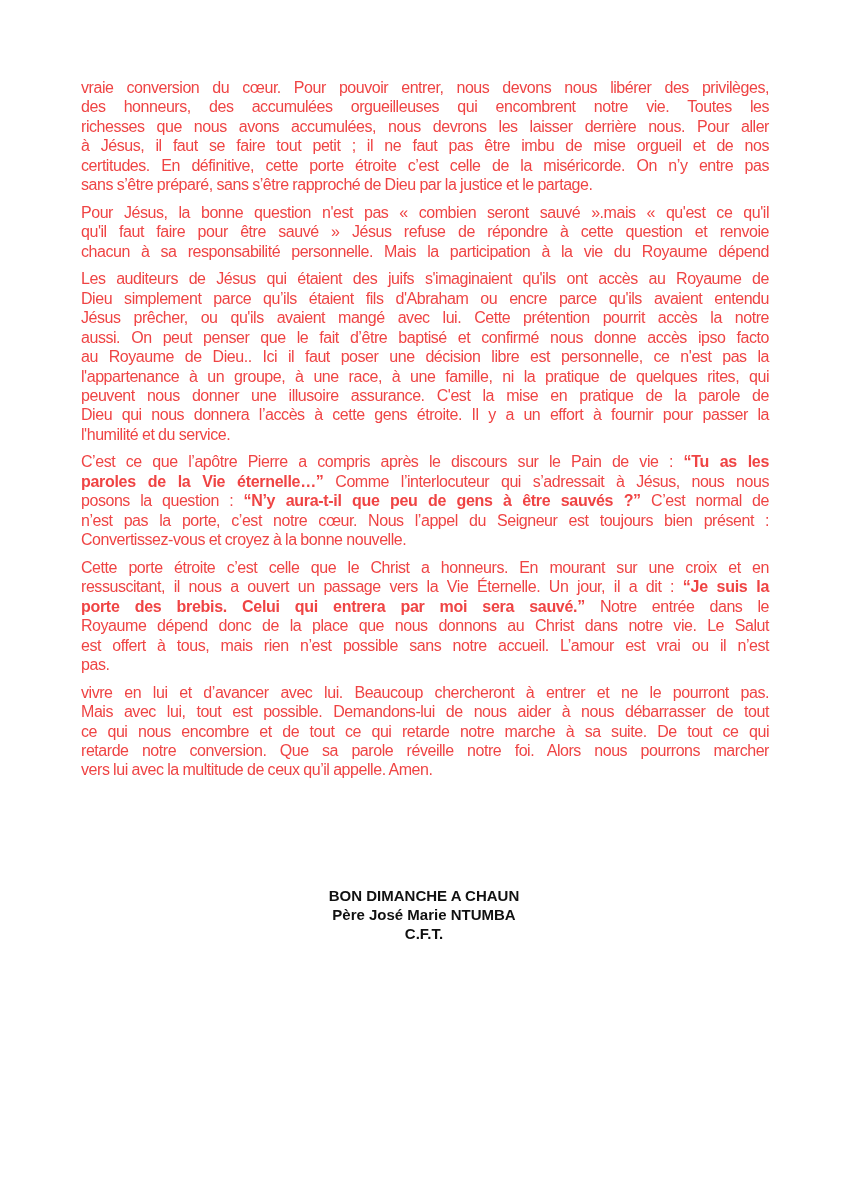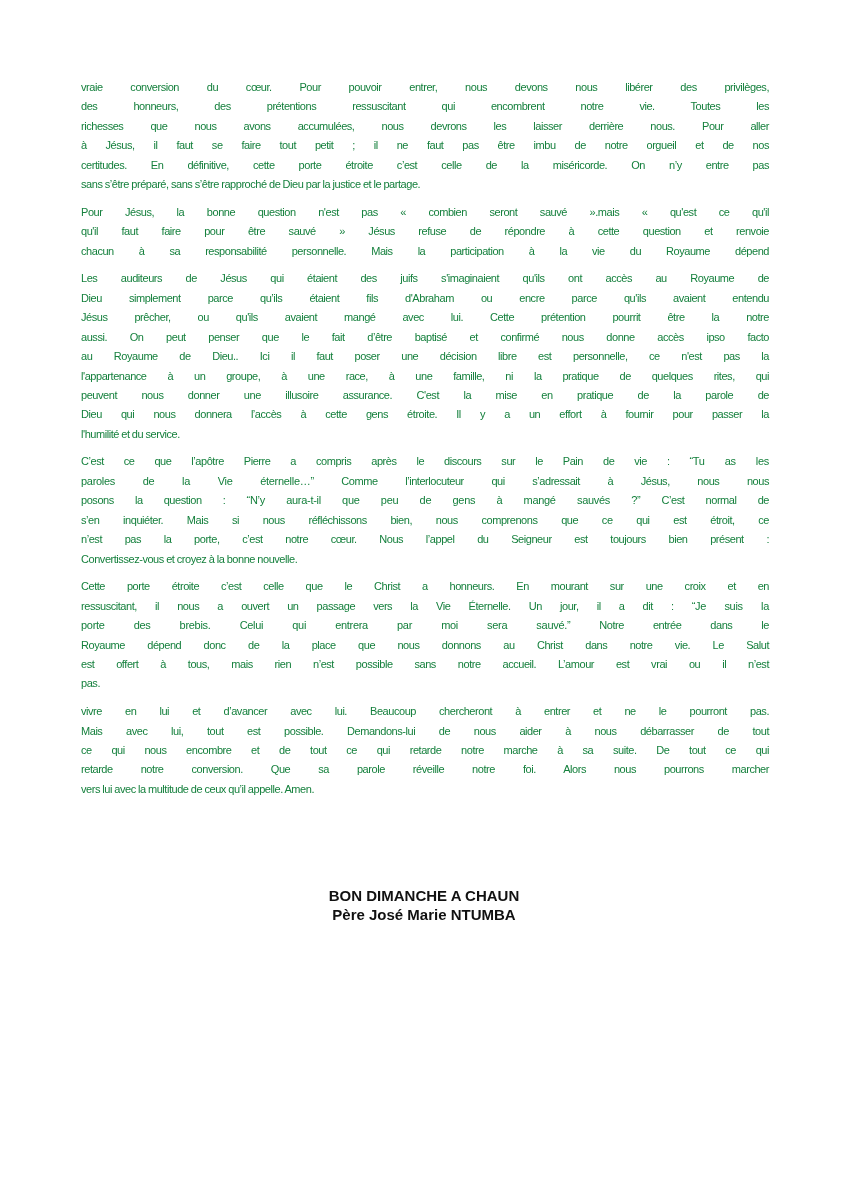--- a/index.html
+++ b/index.html
@@ -1,73 +1,72 @@
 <!DOCTYPE html>
 <html><head>
 <meta charset="utf-8">
 <style>
   html, body { margin: 0; padding: 0; background: #ffffff; }
   body { width: 848px; height: 1200px; position: relative; overflow: hidden; }
   .page {
     position: absolute; left: 81px; top: 78px; width: 688px;
     font-family: "Liberation Sans", sans-serif;
-    color: #15803d;
-    font-size: 11px;
+    color: #ef4444;
+    font-size: 16px;
     letter-spacing: -0.45px;
     word-spacing: -0.3px;
   }
   .para { margin: 0 0 8.2px 0; }
   .line {
     display: block; height: 19.45px; line-height: 19.45px;
     text-align: justify; text-align-last: justify; white-space: nowrap;
     overflow: visible;
   }
   .line.last { text-align-last: left; }
-  b { font-weight: normal; letter-spacing: -0.3px; }
+  b { font-weight: bold; letter-spacing: -0.3px; }
   .sign {
     position: absolute; left: 0; width: 848px; top: 886px;
     font-family: "Liberation Sans", sans-serif; font-weight: bold;
     font-size: 15px; color: #111; text-align: center; line-height: 19px;
     letter-spacing: 0px;
   }
   .sign div { display: block; }
 </style>
 </head>
 <body>
 
 <div class="page" id="doc">
     <div class="para">
       <span class="line"><span>vraie conversion du cœur. Pour pouvoir entrer, nous devons nous libérer des privilèges,</span></span>
-      <span class="line"><span>des honneurs, des prétentions ressuscitant qui encombrent notre vie. Toutes les</span></span>
+      <span class="line"><span>des honneurs, des accumulées orgueilleuses qui encombrent notre vie. Toutes les</span></span>
       <span class="line"><span>richesses que nous avons accumulées, nous devrons les laisser derrière nous. Pour aller</span></span>
-      <span class="line"><span>à Jésus, il faut se faire tout petit ; il ne faut pas être imbu de notre orgueil et de nos</span></span>
+      <span class="line"><span>à Jésus, il faut se faire tout petit ; il ne faut pas être imbu de mise orgueil et de nos</span></span>
       <span class="line"><span>certitudes. En définitive, cette porte étroite c’est celle de la miséricorde. On n’y entre pas</span></span>
       <span class="line last"><span>sans s’être préparé, sans s’être rapproché de Dieu par la justice et le partage.</span></span>
     </div>
     <div class="para">
       <span class="line"><span>Pour Jésus, la bonne question n'est pas «  combien seront sauvé ».mais « qu'est ce qu'il</span></span>
       <span class="line"><span>qu'il faut faire pour être sauvé » Jésus refuse de répondre à cette question et renvoie</span></span>
       <span class="line"><span>chacun à sa responsabilité personnelle. Mais la participation à la vie du Royaume dépend</span></span>
     </div>
     <div class="para">
       <span class="line"><span>Les auditeurs de Jésus qui étaient des juifs s'imaginaient qu'ils ont accès au Royaume de</span></span>
       <span class="line"><span>Dieu simplement parce qu’ils étaient fils d'Abraham ou encre parce qu'ils avaient entendu</span></span>
-      <span class="line"><span>Jésus prêcher, ou qu'ils avaient mangé avec lui. Cette prétention pourrit être la notre</span></span>
+      <span class="line"><span>Jésus prêcher, ou qu'ils avaient mangé avec lui. Cette prétention pourrit accès la notre</span></span>
       <span class="line"><span>aussi. On peut  penser que le fait d’être baptisé et confirmé nous donne accès ipso facto</span></span>
       <span class="line"><span>au Royaume de Dieu.. Ici il faut poser une décision libre est personnelle, ce n'est pas la</span></span>
       <span class="line"><span>l'appartenance à un groupe, à une race, à une famille, ni la pratique de quelques rites, qui</span></span>
       <span class="line"><span>peuvent nous donner une illusoire assurance. C'est la mise en pratique de la parole de</span></span>
       <span class="line"><span>Dieu qui nous donnera l’accès à cette gens étroite. Il y a un effort à fournir pour passer la</span></span>
       <span class="line last"><span>l'humilité et du service.</span></span>
     </div>
     <div class="para">
       <span class="line"><span>C’est ce que l’apôtre Pierre a compris après le discours sur le Pain de vie : </span><b>“Tu as les</b></span>
       <span class="line"><b>paroles de la Vie éternelle…”</b><span> Comme l’interlocuteur qui s’adressait à Jésus, nous nous</span></span>
-      <span class="line"><span>posons la question : </span><b>“N’y aura-t-il que peu de gens à mangé sauvés ?”</b><span> C’est normal de</span></span>
-      <span class="line"><span>s’en inquiéter. Mais si nous réfléchissons bien, nous comprenons que ce qui est étroit, ce</span></span>
+      <span class="line"><span>posons la question : </span><b>“N’y aura-t-il que peu de gens à être sauvés ?”</b><span> C’est normal de</span></span>
       <span class="line"><span>n’est pas la porte, c’est notre cœur. Nous l’appel du Seigneur est toujours bien présent :</span></span>
       <span class="line last"><span>Convertissez-vous et croyez à la bonne nouvelle.</span></span>
     </div>
     <div class="para">
       <span class="line"><span>Cette porte étroite c’est celle que le Christ a honneurs. En mourant sur une croix et en</span></span>
       <span class="line"><span>ressuscitant, il nous a ouvert un passage vers la Vie Éternelle. Un jour, il a dit : </span><b>“Je suis la</b></span>
       <span class="line"><b>porte des brebis. Celui qui entrera par moi sera sauvé.”</b><span> Notre entrée dans le</span></span>
       <span class="line"><span>Royaume dépend donc de la place que nous donnons au Christ dans notre vie. Le Salut</span></span>
       <span class="line"><span>est offert à tous, mais rien n’est possible sans notre accueil. L’amour est vrai ou il n’est</span></span>
       <span class="line last"><span>pas.</span></span>
@@ -77,13 +76,14 @@
       <span class="line"><span>Mais avec lui, tout est possible. Demandons-lui de nous aider à nous débarrasser de tout</span></span>
       <span class="line"><span>ce qui nous encombre et de tout ce qui retarde notre marche à sa suite. De tout ce qui</span></span>
       <span class="line"><span>retarde notre conversion. Que sa parole réveille notre foi. Alors nous pourrons marcher</span></span>
       <span class="line last"><span>vers lui avec la multitude de ceux qu’il appelle. Amen.</span></span>
     </div>
   </div>
 
 <div class="sign">
   <div>BON  DIMANCHE  A  CHAUN</div>
   <div>Père José Marie NTUMBA</div>
+  <div>C.F.T.</div>
 </div>
 
 </body></html>

